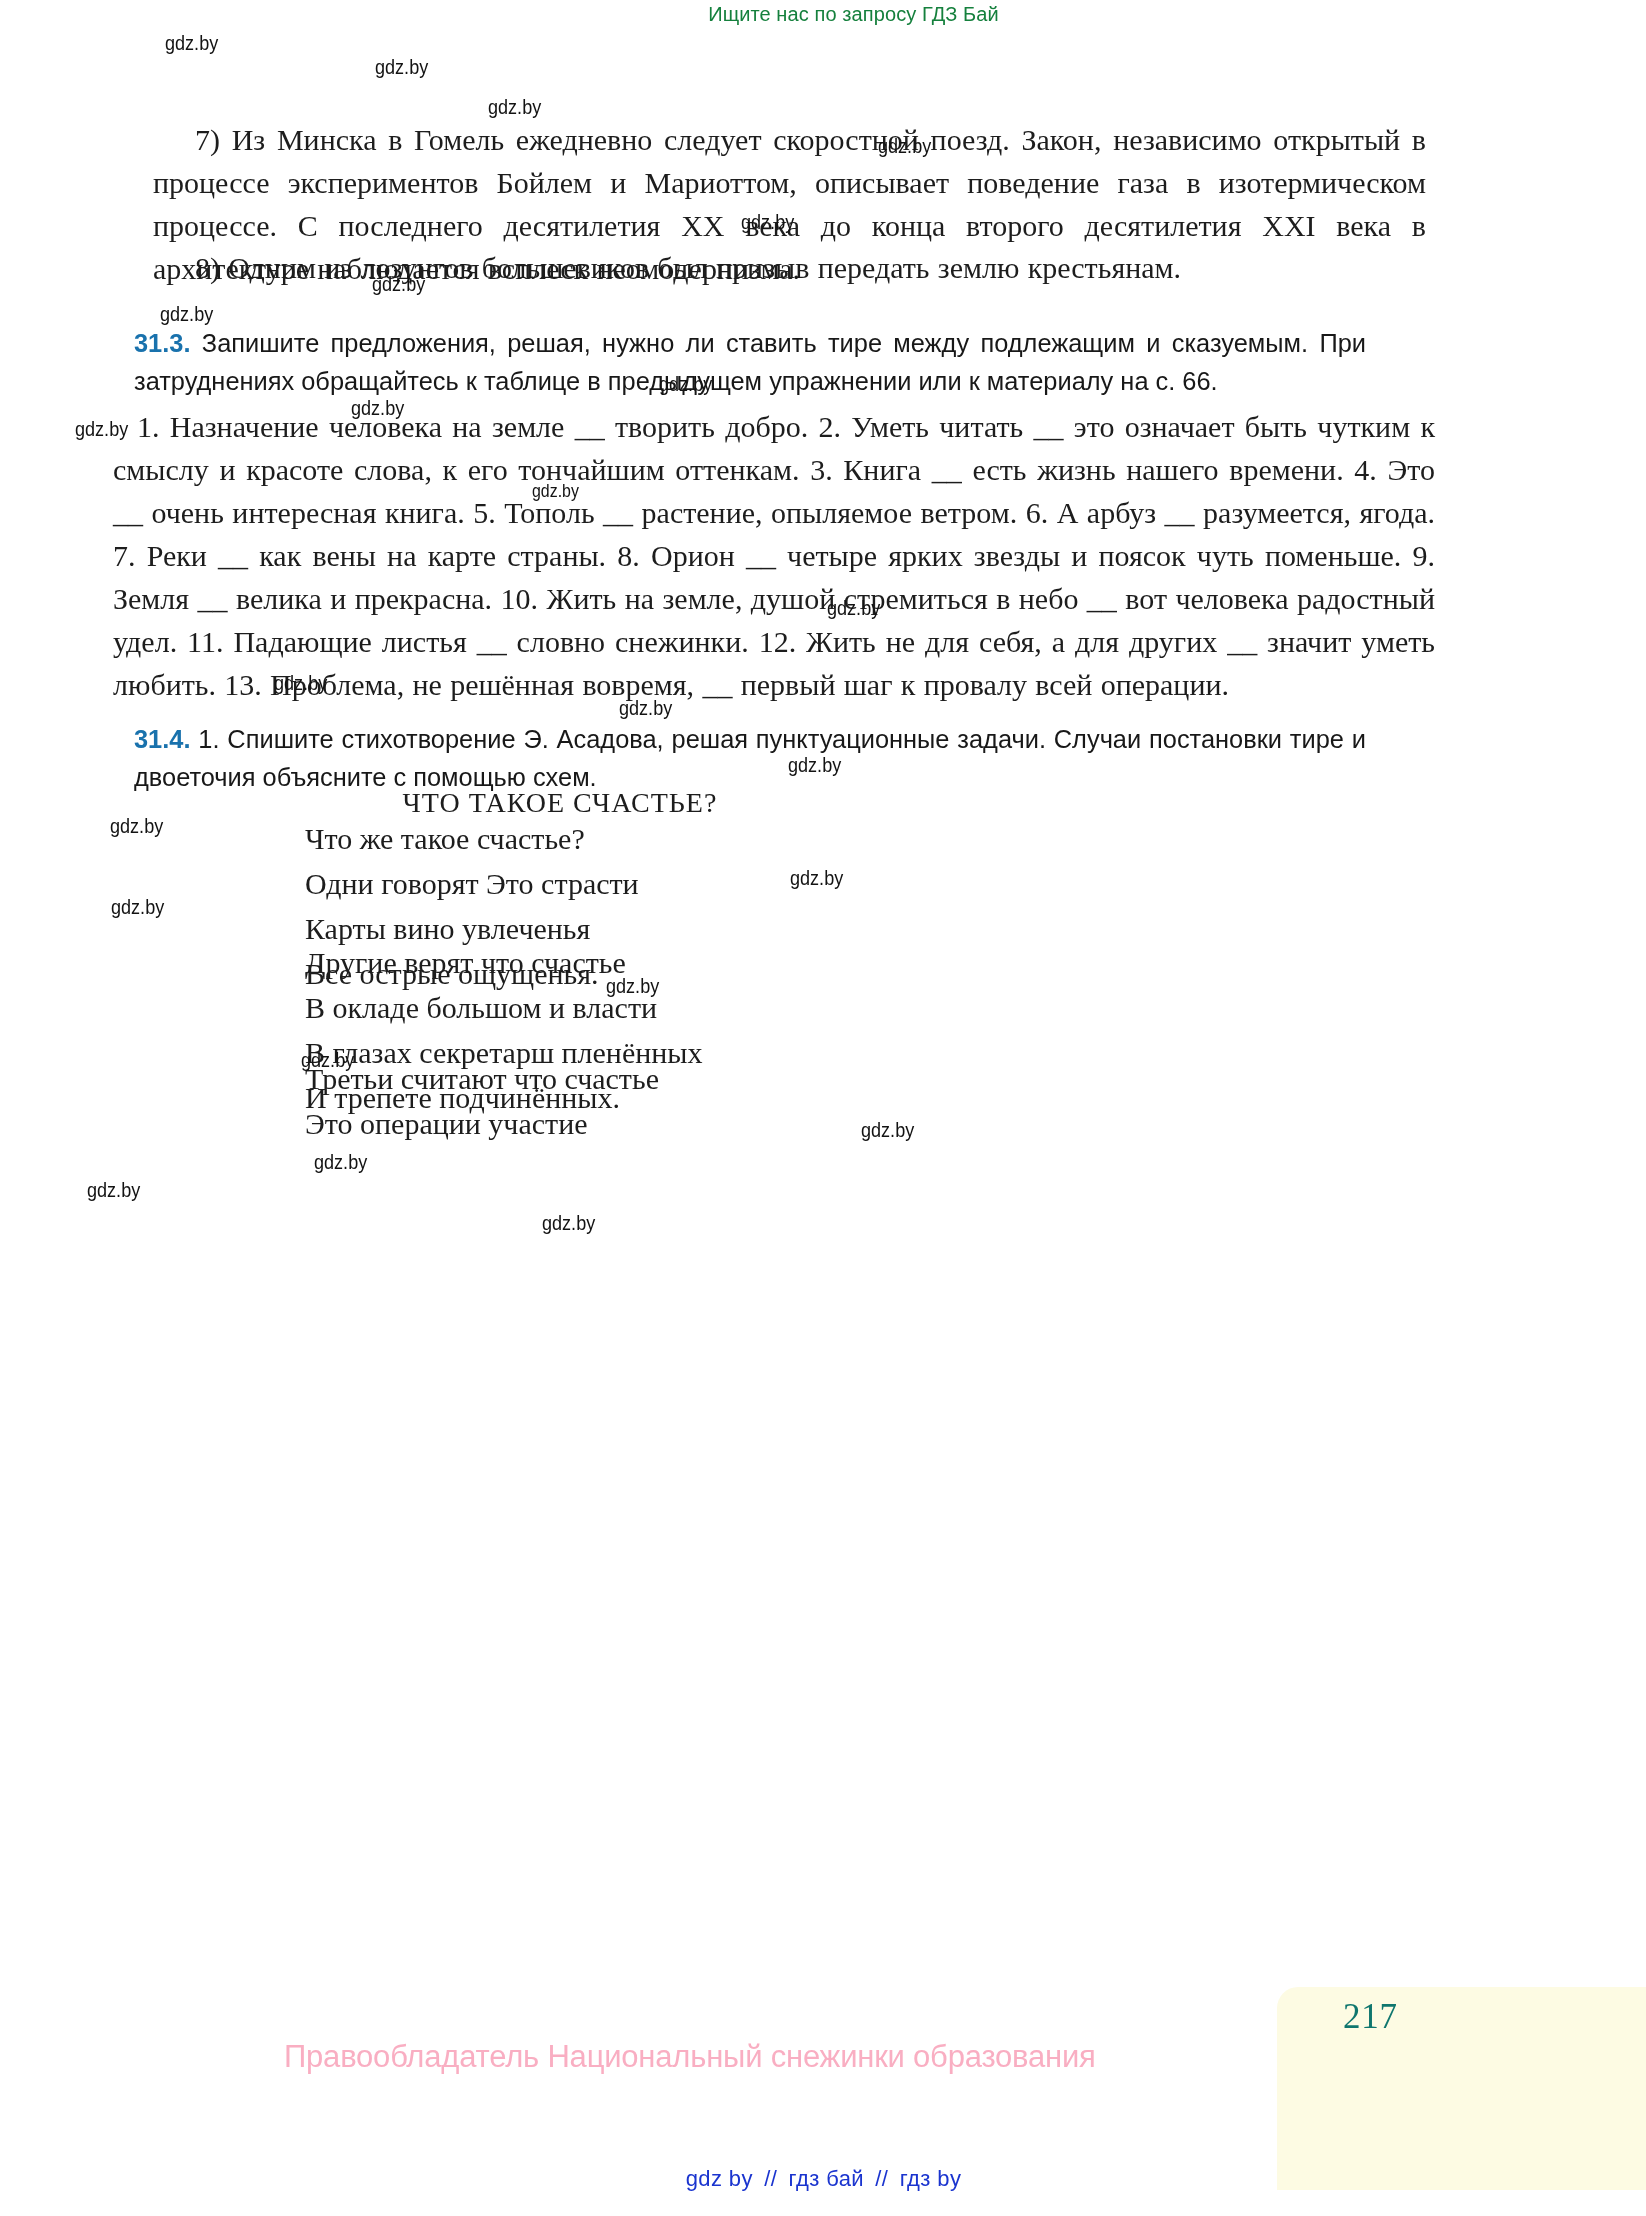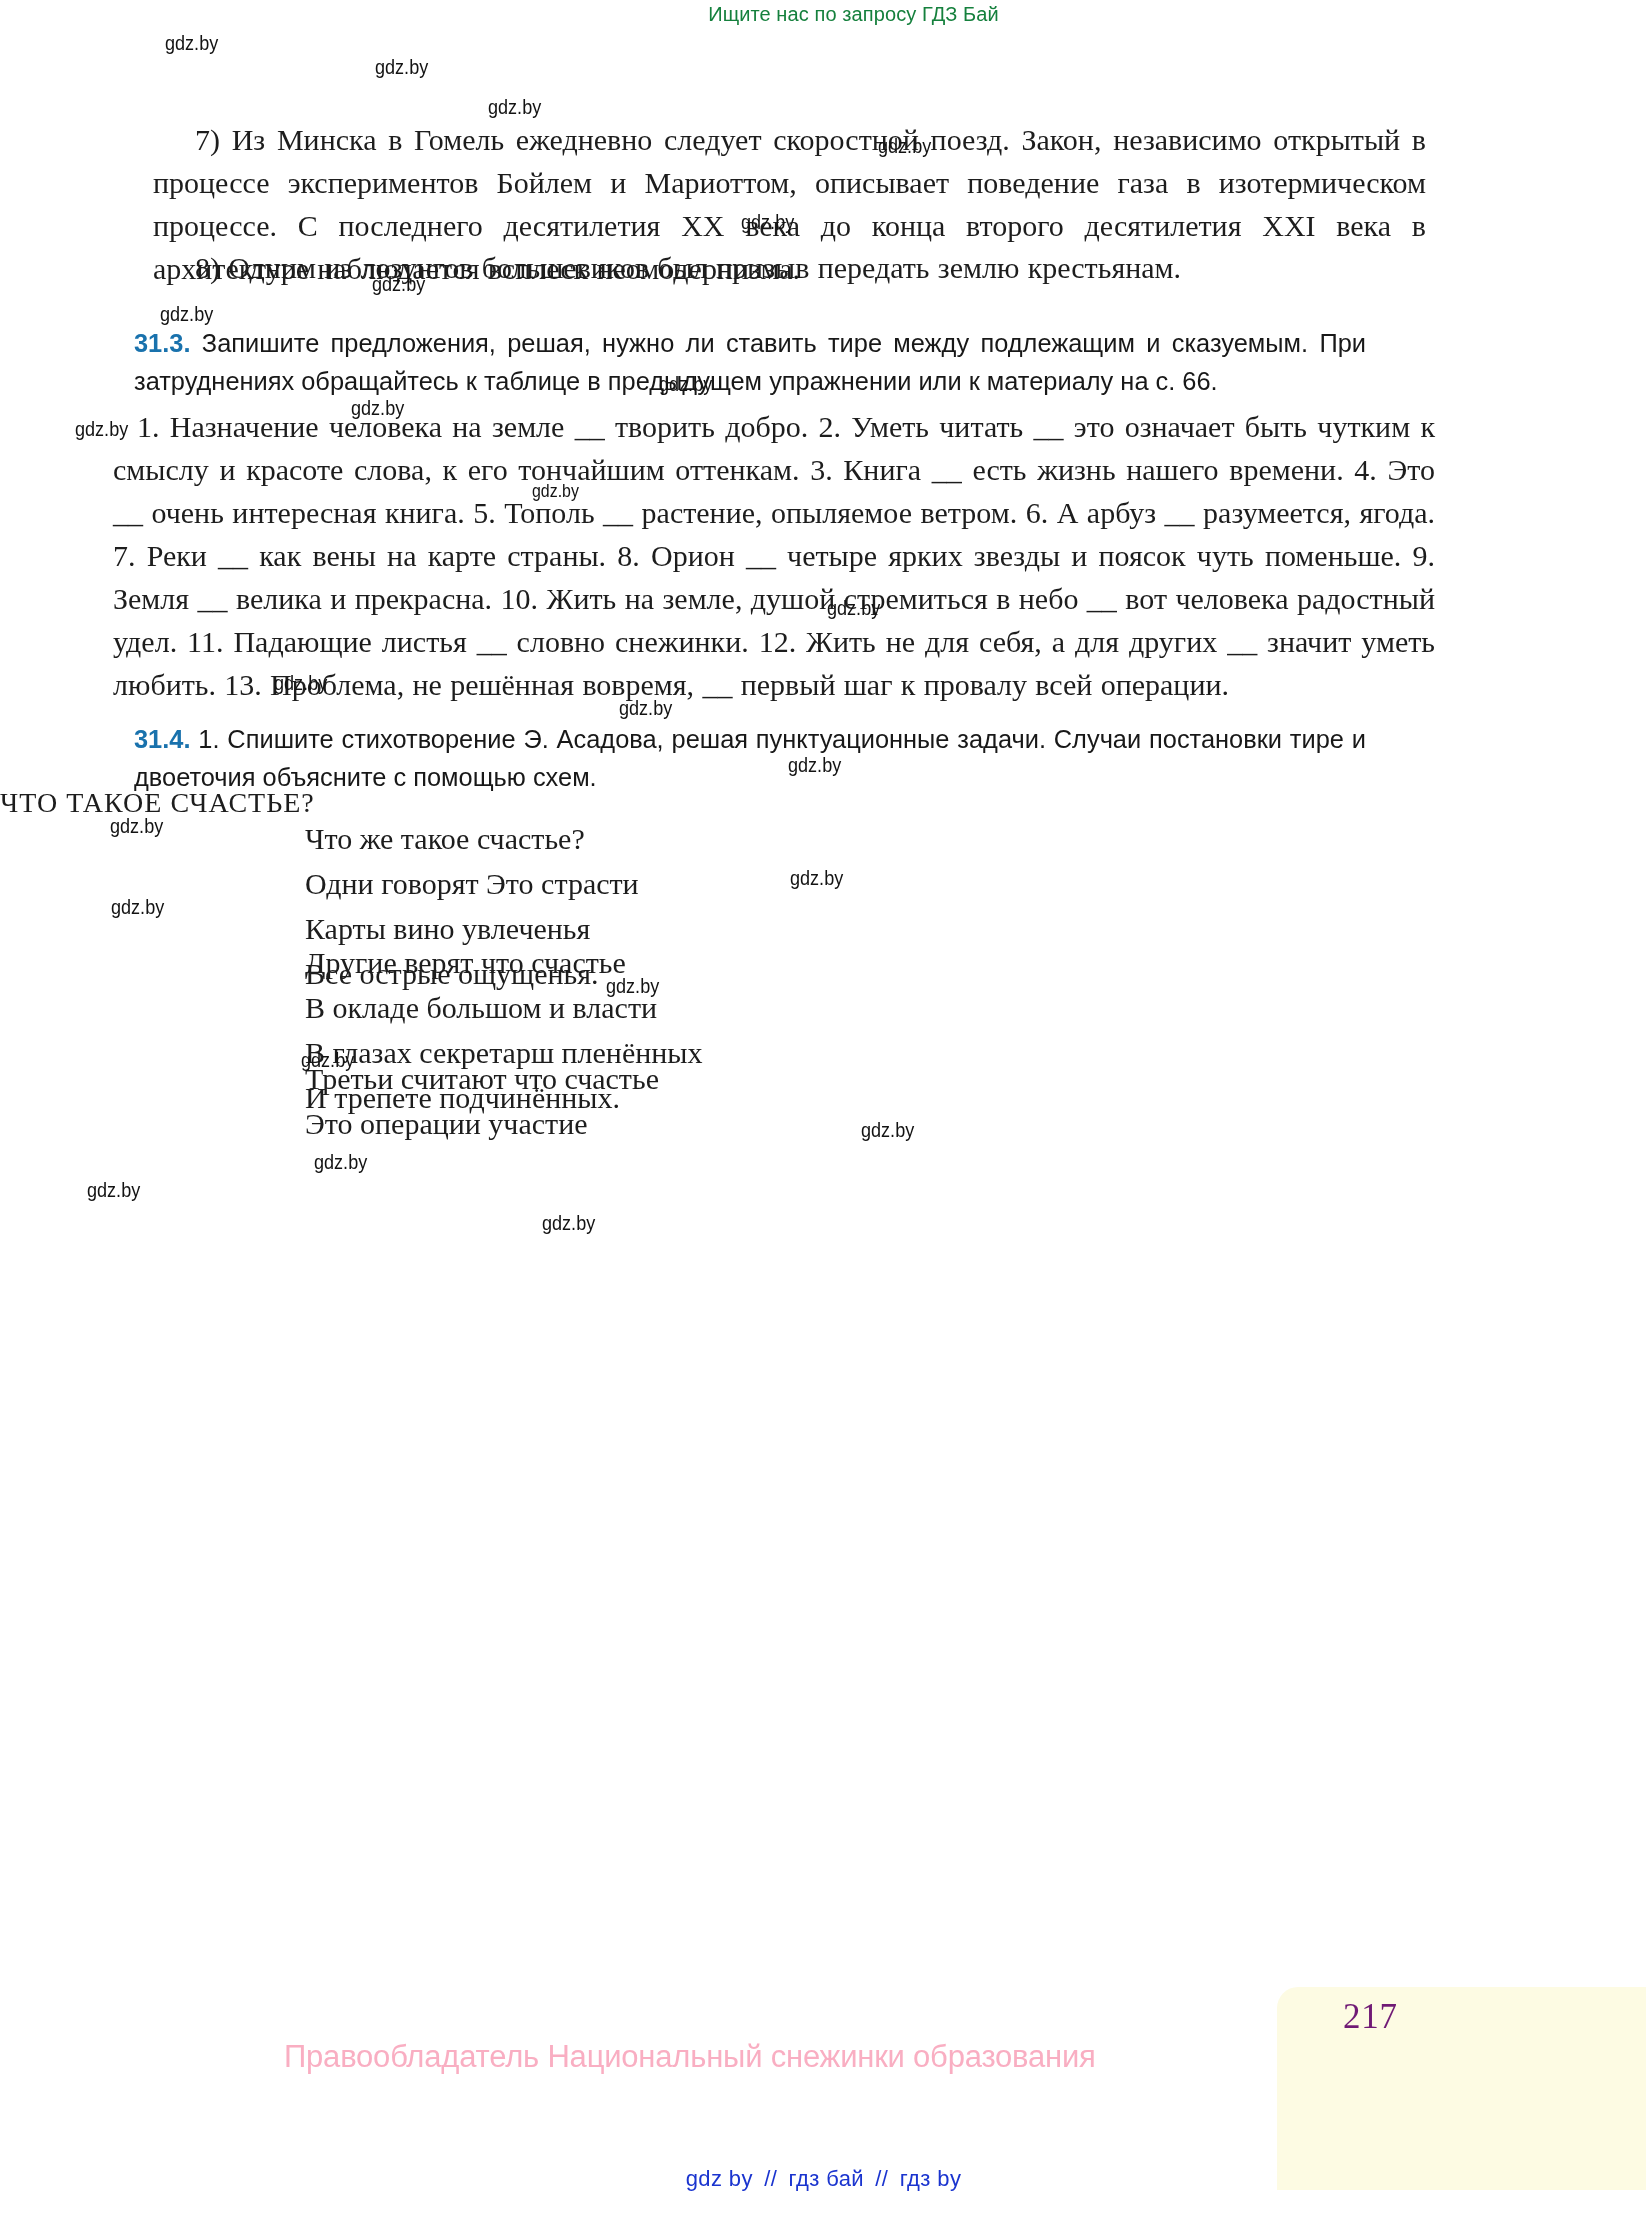--- a/index.html
+++ b/index.html
@@ -41,21 +41,21 @@
     height: 203px;
     background: #fdfbe3;
     border-top-left-radius: 21px;
   }
   .page-number {
     position: absolute;
     left: 1343px;
     top: 1997px;
     font-family: "Liberation Serif", serif;
     font-size: 35px;
-    color: #701a75;
+    color: #0f766e;
     letter-spacing: 0.8px;
   }
 
   
   .col {
     position: absolute;
     left: 153px;
     width: 1273px;
     color: #1d1d1d;
   }
@@ -172,21 +172,21 @@
     <p class="p-serif indent" style="text-indent:24px;">1. Назначение человека на земле __ творить добро. 2. Уметь читать __ это означает быть чутким к смыслу и красоте слова, к его тончайшим оттенкам. 3. Книга __ есть жизнь нашего времени. 4. Это __ очень интересная книга. 5. Тополь __ растение, опыляемое ветром. 6. А арбуз __ разумеется, ягода. 7. Реки __ как вены на карте страны. 8. Орион __ четыре ярких звезды и поясок чуть поменьше. 9. Земля __ велика и прекрасна. 10. Жить на земле, душой стремиться в небо __ вот человека радостный удел. 11. Падающие листья __ словно снежинки. 12. Жить не для себя, а для других __ значит уметь любить. 13. Проблема, не решённая вовремя, __ первый шаг к провалу всей операции.</p>
   </div>
 
   <div class="col" style="top:720px; left:134px; width:1290px;">
     <p class="p-sans">
       <span class="ex-num">31.4.</span>
       <span>1. Спишите стихотворение Э. Асадова, решая пунктуационные задачи. Случаи постановки тире и двоеточия объясните с помощью схем.</span>
     </p>
   </div>
 
-  <div style="position:absolute; left:0; top:787px; width:1120px; text-align:left;">
+  <div style="position:absolute; left:0; top:787px; width:1120px; text-align:center;">
     <span class="poem-title">ЧТО ТАКОЕ СЧАСТЬЕ?</span>
   </div>
 
   <div style="position:absolute; left:305px; top:816px;">
     <div class="poem-line">Что же такое счастье?</div>
     <div class="poem-line">Одни говорят Это страсти</div>
     <div class="poem-line">Карты вино увлеченья</div>
     <div class="poem-line">Все острые ощущенья.</div>
   </div>
 

